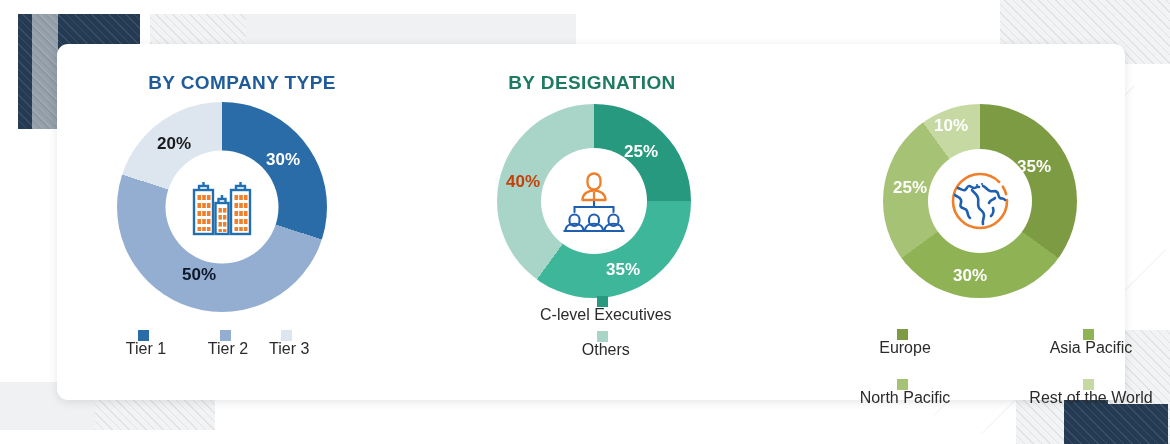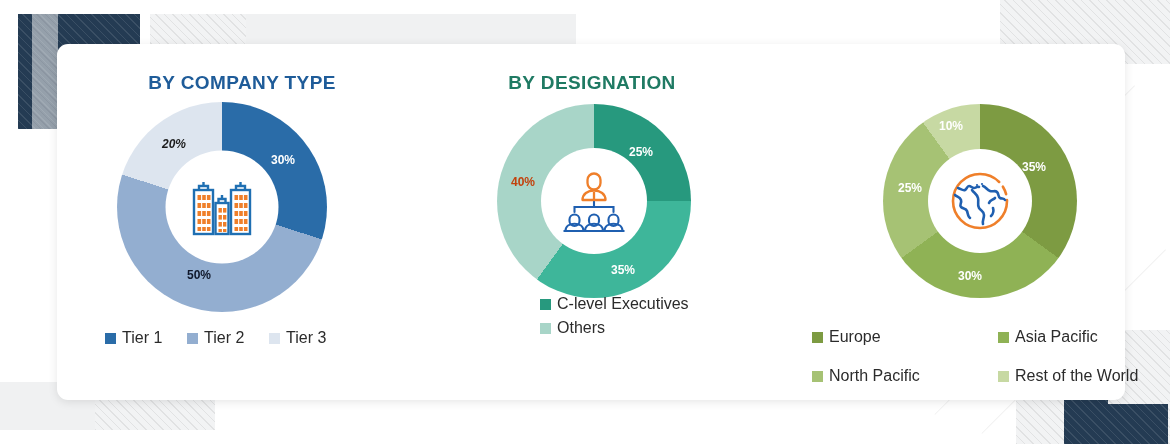--- a/index.html
+++ b/index.html
@@ -44,31 +44,31 @@
     letter-spacing:.4px;
   }
 
   .donut-wrap{position:absolute;}
   .donut{position:absolute;inset:0;border-radius:50%;}
   .hole{
     position:absolute;border-radius:50%;background:#fff;
     left:50%;top:50%;transform:translate(-50%,-50%);
   }
   .pct{
-    position:absolute;font-weight:bold;font-size:12px;
+    position:absolute;font-weight:bold;font-size:17px;
     white-space:nowrap;transform:translate(-50%,-50%);
   }
   .icon-holder{
     position:absolute;left:50%;top:50%;transform:translate(-50%,-50%);
     display:flex;align-items:center;justify-content:center;
   }
 
   
   .legend{position:absolute;}
-  .legend-item{display:flex;align-items:center;white-space:nowrap;}
+  .legend-item{display:flex;align-items:center;white-space:nowrap;flex-direction:column;}
   .swatch{width:11px;height:11px;flex:none;margin-right:6px;}
   .legend-label{font-size:16px;color:#2b2b2b;line-height:1;}
 
   .legend-row{display:flex;}
   .legend-row .legend-item{margin-right:0;}
 
   .legend-stack .legend-item{margin-bottom:8px;}
   .legend-grid{display:grid;grid-template-columns:186px 186px;row-gap:23px;}
 </style>
 </head>
@@ -162,21 +162,21 @@
                 <rect x="54.9" y="43" width="3.6" height="5"></rect>
               <rect x="45.5" y="51" width="3.6" height="4"></rect>
                 <rect x="50.2" y="51" width="3.6" height="4"></rect>
                 <rect x="54.9" y="51" width="3.6" height="4"></rect>
             </g>
           </svg>
         </div>
 
         <div class="pct" style="left:166px;top:58px;color:#ffffff;">30%</div>
         <div class="pct" style="left:82px;top:173px;color:#0f172a;">50%</div>
-        <div class="pct" style="left:57px;top:42px;color:#1b1b1b;font-style:italic;">20%</div>
+        <div class="pct" style="left:57px;top:42px;color:#1b1b1b;">20%</div>
       </div>
 
       <div class="legend legend-row" style="left:48px;top:286px;">
         <div class="legend-item" style="width:82px;">
           <span class="swatch" style="background:#2a6ca8;"></span>
           <span class="legend-label">Tier 1</span>
         </div>
         <div class="legend-item" style="width:82px;">
           <span class="swatch" style="background:#93aed0;"></span>
           <span class="legend-label">Tier 2</span>

